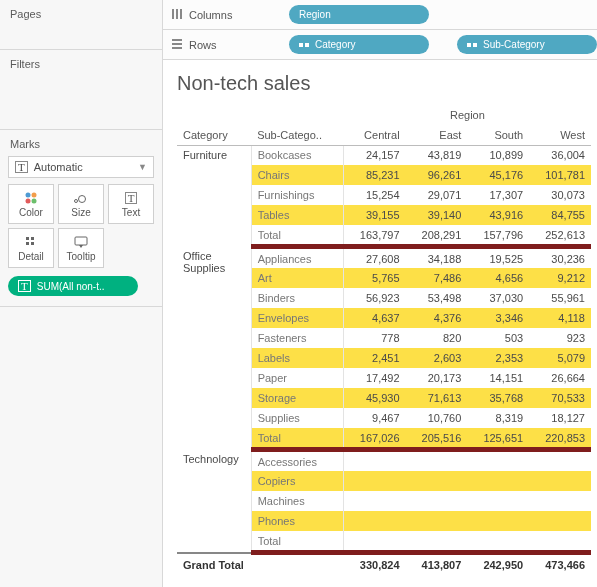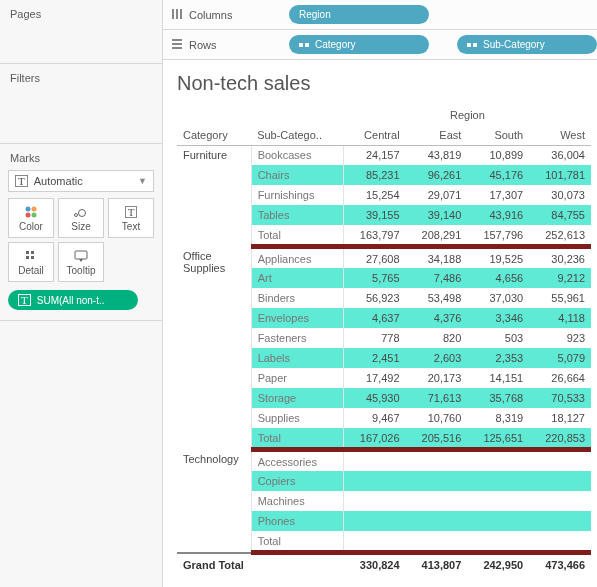--- a/index.html
+++ b/index.html
@@ -21,21 +21,21 @@
     background: #f7f7f7;
   }
   .panel {
     border-bottom: 1px solid #d8d8d8;
     padding: 8px 10px;
   }
   .panel-title {
     color: #5a5a5a;
     font-size: 11px;
   }
-  .pages { height: 64px; }
+  .pages { height: 50px; }
   .filters { height: 80px; }
   .marks { padding: 8px 8px 10px 8px; }
   .marks-title { margin-bottom: 6px; padding-left:2px;}
   .dropdown {
     display:flex; align-items:center; justify-content:space-between;
     border:1px solid #cfcfcf; background:#fff; height:22px; padding:0 6px;
     margin-bottom:6px;
   }
   .dd-left { display:flex; align-items:center; gap:6px; }
   .dd-caret { font-size:9px; color:#888; }
@@ -77,21 +77,21 @@
     padding:3.5px 6px; height:20px;
   }
   table.data thead th {
     border-bottom:1px solid #bcbcbc; font-weight:400; color:#555;
     text-align:right; background:#fff;
   }
   table.data thead th.lh { text-align:left; }
   .cat { vertical-align:top; text-align:left; }
   .sub { text-align:left; color:#777; border-left:1px solid #e3e3e3; border-right:1px solid #e3e3e3;}
   .num { text-align:right; }
-  tr.striped td.sub, tr.striped td.num, tr.striped td.numempty { background:#5eead4; }
+  tr.striped td.sub, tr.striped td.num, tr.striped td.numempty { background:#fde047; }
   td.numempty { text-align:right; }
   tr.section-total td { border-bottom:5px solid #7f1d1d; }
   tr.section-total td.sub { color:#777; }
   tr.grand td { border-top:2px solid #878787; font-weight:600; color:#333;}
   tr.grand td.cat, tr.grand td.sub { font-weight:600; }
   col.c-cat { width:72px; }
   col.c-sub { width:90px; }
   col.c-num { width:60px; }
   .t-icon { font-family: "Times New Roman", serif; font-size:11px; border:1px solid #888; padding:0 2px; line-height:10px;}
 </style>

